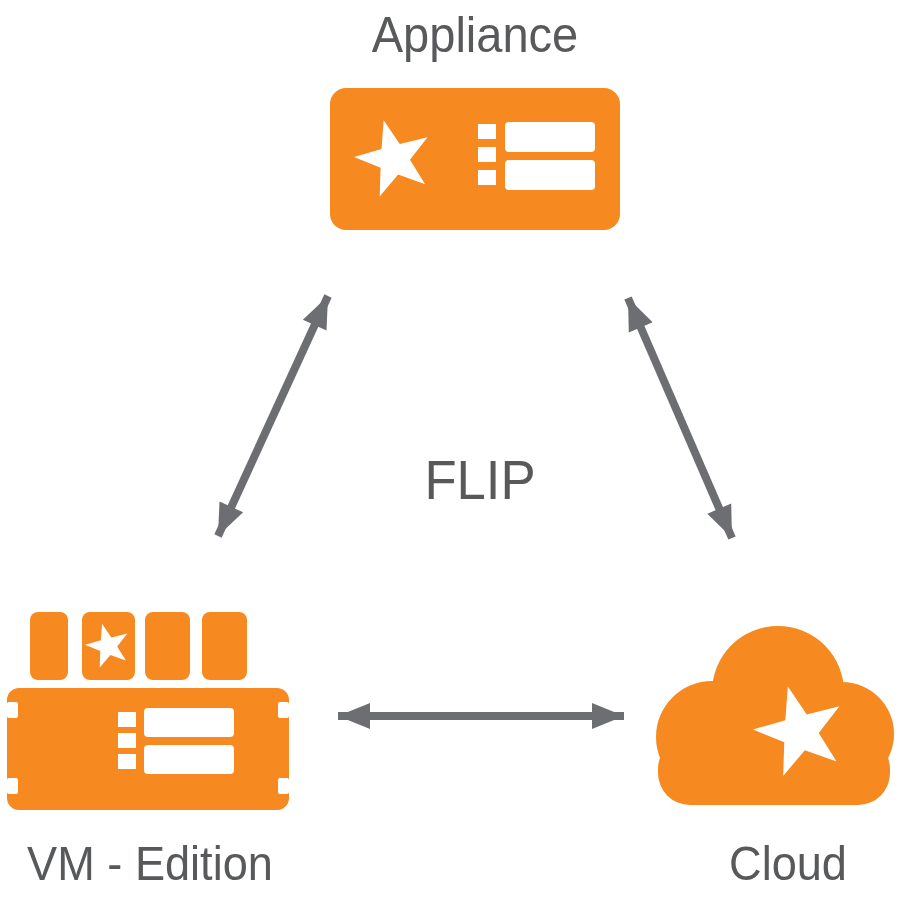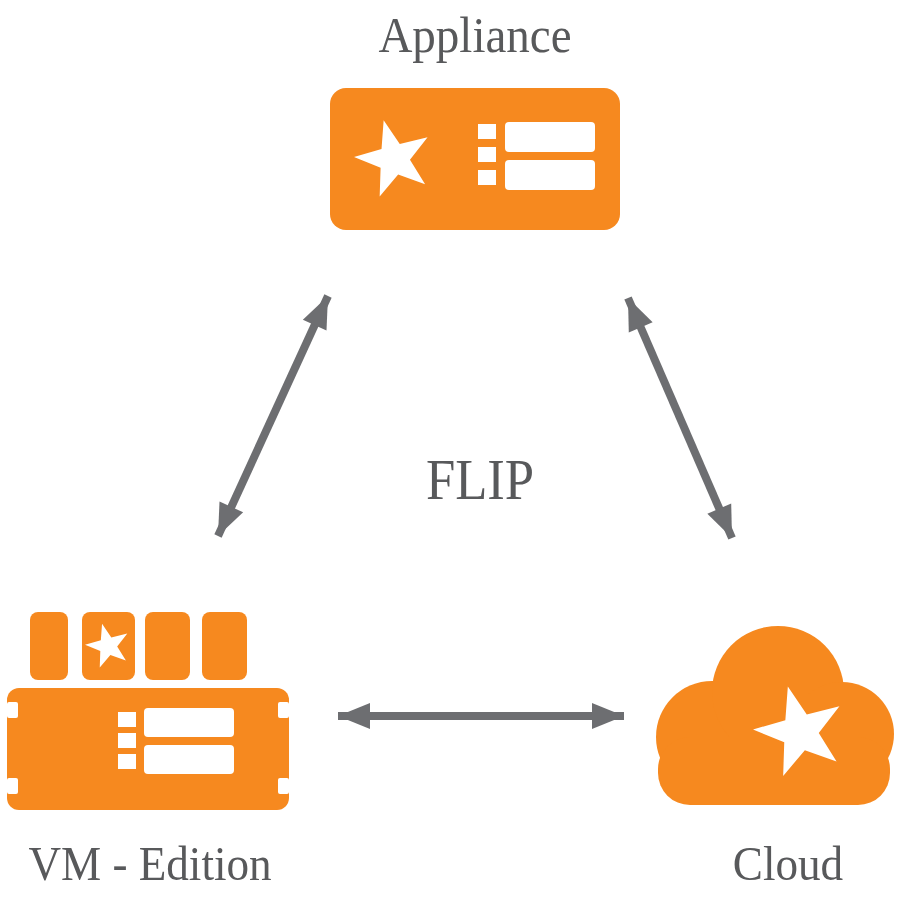--- a/index.html
+++ b/index.html
@@ -1,21 +1,21 @@
 <!DOCTYPE html>
 <html style="--orange: #F6891F; --label-gray: #58595B; --arrow-gray: #6D6E71; --background: #FFFFFF;"><head>
 <meta charset="utf-8">
 <style>
   html,body{margin:0;padding:0;background:var(--background,#ffffff);}
   .canvas{
     position:relative;
     width:900px;height:900px;
     background:var(--background,#ffffff);
     overflow:hidden;
-    font-family:Liberation Serif, serif;
+    font-family:Liberation Sans, sans-serif;
   }
   .lbl{
     position:absolute;
     color:var(--label-gray,#58595B);
     text-align:center;
     white-space:nowrap;
     transform:scaleX(.94);
     transform-origin:center;
     line-height:1;
   }

